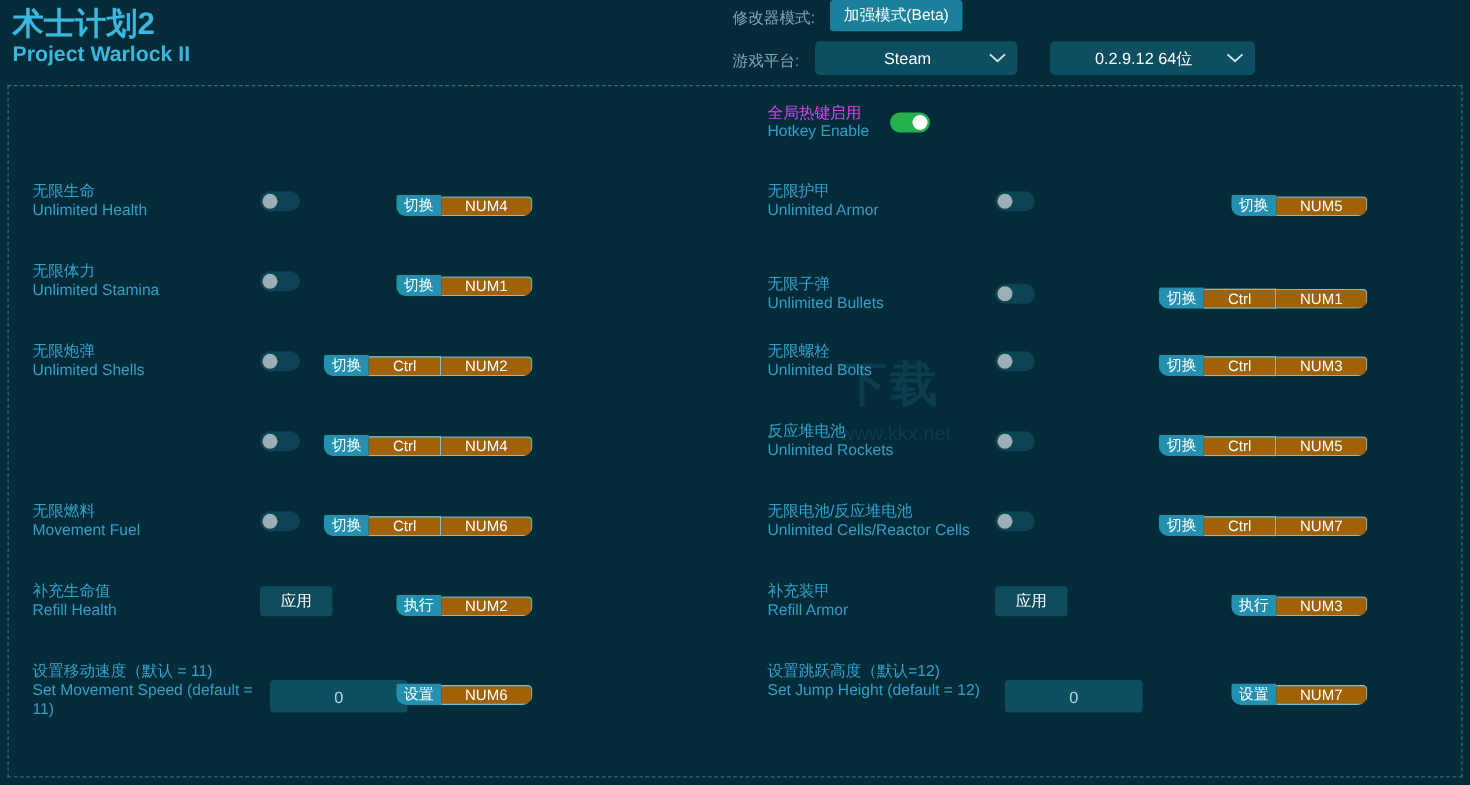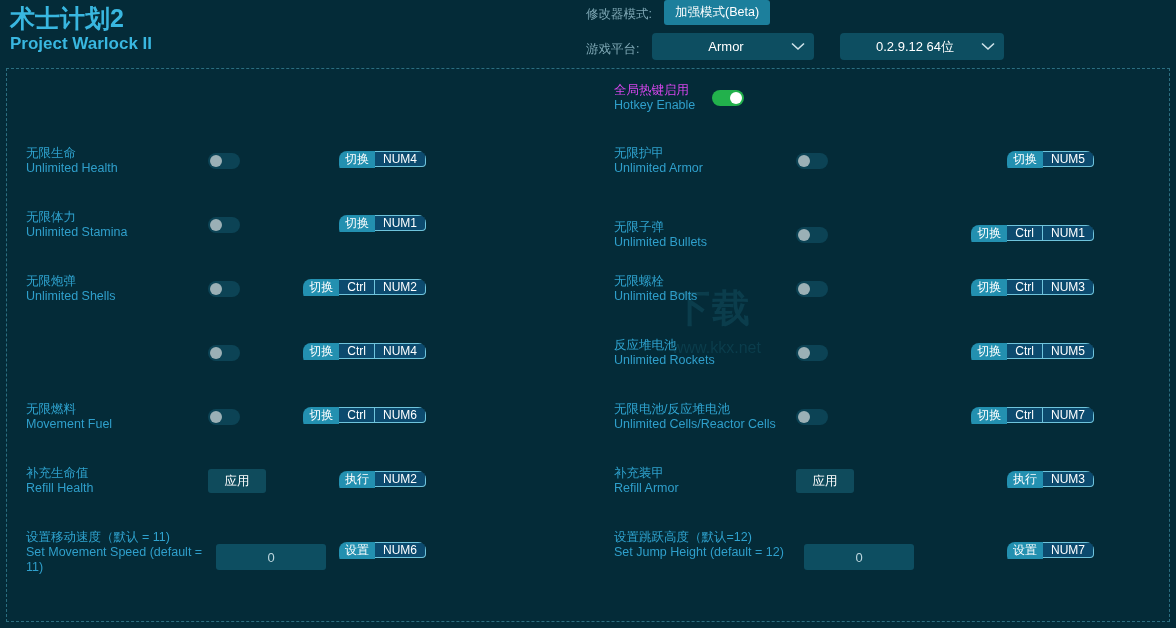--- a/index.html
+++ b/index.html
@@ -123,34 +123,34 @@
     position: absolute; left: 216px;
     width: 110px; height: 26px;
     background: #0d4e61; border: none; border-radius: 3px;
     color: #bcd6de; font-size: 13px; text-align: center;
     font-family: "Liberation Sans", sans-serif;
   }
 
   
   .hk {
     position: absolute;
-    display: flex; align-items: flex-start; height: 22px;
+    display: flex; align-items: flex-end; height: 22px;
     border-radius: 8px; overflow: hidden;
     cursor: pointer;
   }
   .hk .hk-act {
     background: #2390b0; color: #ffffff;
     font-size: 12px; padding: 0 6px;
     display: flex; align-items: center; justify-content: center;
     white-space: nowrap;
   }
   .hk .hk-keys { display: flex; align-items: stretch; }
   .hk .hk-key {
-    background: #0c4a6e; color: #ffffff;
-    font-size: 12px; padding: 0 8px;
+    background: #a16207; color: #ffffff;
+    font-size: 12px; padding: 0 19px;
     display: flex; align-items: center; justify-content: center;
     border: 1px solid #6fc4dc; border-left: none;
     white-space: nowrap;
   }
   .hk .hk-key:last-child { border-radius: 0 4px 4px 0; }
 </style>
 </head>
 <body>
 
 <div id="app">
@@ -163,21 +163,21 @@
   <div class="hdr">
     <div class="title-cn">术士计划2</div>
     <div class="title-en">Project Warlock II</div>
 
     <div class="hdr-lbl lbl-mode">修改器模式:</div>
     <div class="mode-btn">加强模式(Beta)</div>
 
     <div class="hdr-lbl lbl-plat">游戏平台:</div>
 
     <div class="select sel-platform">
-      <span class="sel-val">Armor</span>
+      <span class="sel-val">Steam</span>
       <span class="chev">
         <svg width="14" height="9" viewBox="0 0 14 9">
             <path d="M1 1.5 L7 7 L13 1.5" fill="none" stroke="#cfe3ea" stroke-width="1.6"></path>
           </svg>
       </span>
     </div>
 
     <div class="select sel-version">
       <span class="sel-val">0.2.9.12 64位</span>
       <span class="chev">

